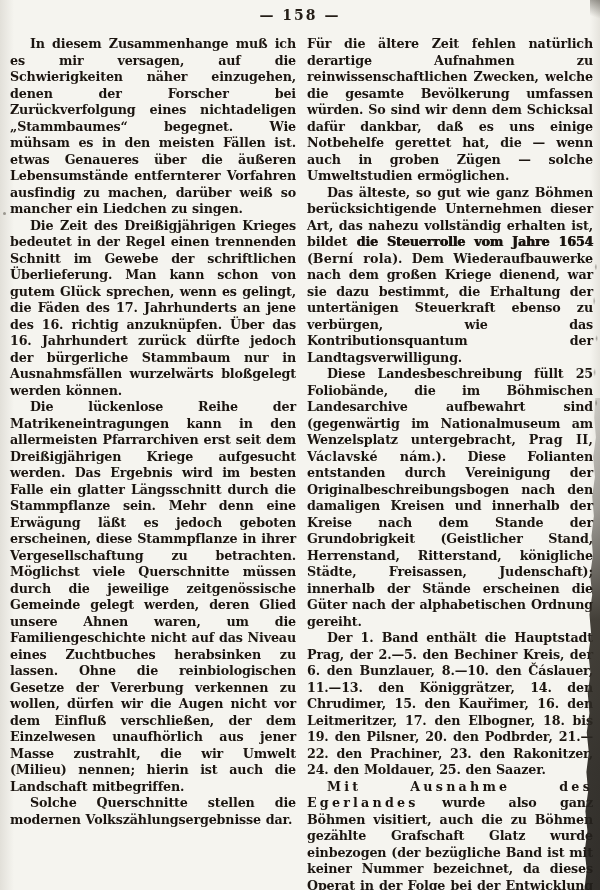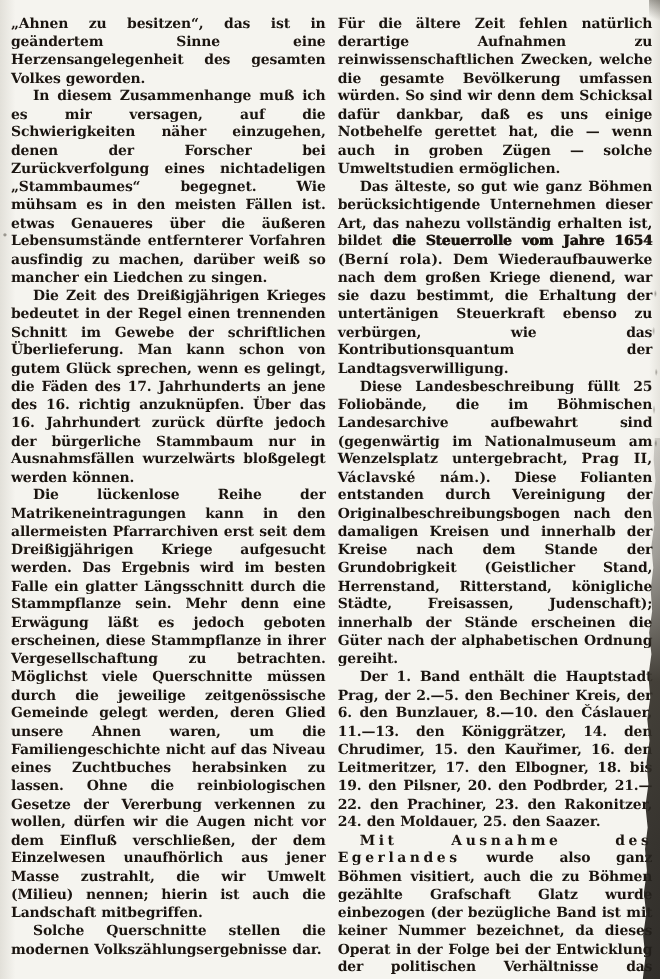--- a/index.html
+++ b/index.html
@@ -76,24 +76,26 @@
   }
   .scan-margin-dot{
     position:absolute; left:3px; top:212px; width:3px; height:3px;
     border-radius:50%; background:rgba(90,85,76,.55);
   }
 </style>
 </head>
 <body>
 
 <div class="page">
+  <div class="running-head">
+    <span>— 158 —</span>
+  </div>
 
   <div class="columns">
     <div class="col" id="col-left">
-        <p><span>„Ahnen zu besitzen“, das ist in geändertem Sinne eine Herzensangelegenheit des gesamten Volkes geworden.</span></p>
         <p class="indent"><span>In diesem Zusammenhange muß ich es mir versagen, auf die Schwierigkeiten näher einzugehen, denen der Forscher bei Zurückverfolgung eines nichtadeligen „Stammbaumes“ begegnet. Wie mühsam es in den meisten Fällen ist. etwas Genaueres über die äußeren Lebensumstände entfernterer Vorfahren ausfindig zu machen, darüber weiß so mancher ein Liedchen zu singen.</span></p>
         <p class="indent"><span>Die Zeit des Dreißigjährigen Krieges bedeutet in der Regel einen trennenden Schnitt im Gewebe der schriftlichen Überlieferung. Man kann schon von gutem Glück sprechen, wenn es gelingt, die Fäden des 17. Jahrhunderts an jene des 16. richtig anzuknüpfen. Über das 16. Jahrhundert zurück dürfte jedoch der bürgerliche Stammbaum nur in Ausnahmsfällen wurzelwärts bloßgelegt werden können.</span></p>
         <p class="indent"><span>Die lückenlose Reihe der Matrikeneintragungen kann in den allermeisten Pfarrarchiven erst seit dem Dreißigjährigen Kriege aufgesucht werden. Das Ergebnis wird im besten Falle ein glatter Längsschnitt durch die Stammpflanze sein. Mehr denn eine Erwägung läßt es jedoch geboten erscheinen, diese Stammpflanze in ihrer Vergesellschaftung zu betrachten. Möglichst viele Querschnitte müssen durch die jeweilige zeitgenössische Gemeinde gelegt werden, deren Glied unsere Ahnen waren, um die Familiengeschichte nicht auf das Niveau eines Zuchtbuches herabsinken zu lassen. Ohne die reinbiologischen Gesetze der Vererbung verkennen zu wollen, dürfen wir die Augen nicht vor dem Einfluß verschließen, der dem Einzelwesen unaufhörlich aus jener Masse zustrahlt, die wir Umwelt (Milieu) nennen; hierin ist auch die Landschaft mitbegriffen.</span></p>
         <p class="indent"><span>Solche Querschnitte stellen die modernen Volkszählungsergebnisse dar.</span></p>
       </div>
     <div class="col" id="col-right">
         <p><span>Für die ältere Zeit fehlen natürlich derartige Aufnahmen zu reinwissenschaftlichen Zwecken, welche die gesamte Bevölkerung umfassen würden. So sind wir denn dem Schicksal dafür dankbar, daß es uns einige Notbehelfe gerettet hat, die — wenn auch in groben Zügen — solche Umweltstudien ermöglichen.</span></p>
         <p class="indent"><span>Das älteste, so gut wie ganz Böhmen berücksichtigende Unternehmen dieser Art, das nahezu vollständig erhalten ist, bildet </span><span class="seg-bold">die Steuerrolle vom Jahre 1654</span><span> (</span><span class="seg-roman">Berní rola</span><span>). Dem Wiederaufbauwerke nach dem großen Kriege dienend, war sie dazu bestimmt, die Erhaltung der untertänigen Steuerkraft ebenso zu verbürgen, wie das Kontributionsquantum der Landtagsverwilligung.</span></p>
         <p class="indent"><span>Diese Landesbeschreibung füllt 25 Foliobände, die im Böhmischen Landesarchive aufbewahrt sind (gegenwärtig im Nationalmuseum am Wenzelsplatz untergebracht, </span><span class="seg-roman">Prag II, Václavské nám.</span><span>). Diese Folianten entstanden durch Vereinigung der Originalbeschreibungsbogen nach den damaligen Kreisen und innerhalb der Kreise nach dem Stande der Grundobrigkeit (Geistlicher Stand, Herrenstand, Ritterstand, königliche Städte, Freisassen, Judenschaft); innerhalb der Stände erscheinen die Güter nach der alphabetischen Ordnung gereiht.</span></p>
         <p class="indent"><span>Der 1. Band enthält die Hauptstadt Prag, der 2.—5. den Bechiner Kreis, der 6. den Bunzlauer, 8.—10. den Čáslauer, 11.—13. den Königgrätzer, 14. den Chrudimer, 15. den Kauřimer, 16. den Leitmeritzer, 17. den Elbogner, 18. bis 19. den Pilsner, 20. den Podbrder, 21.—22. den Prachiner, 23. den Rakonitzer, 24. den Moldauer, 25. den Saazer.</span></p>

